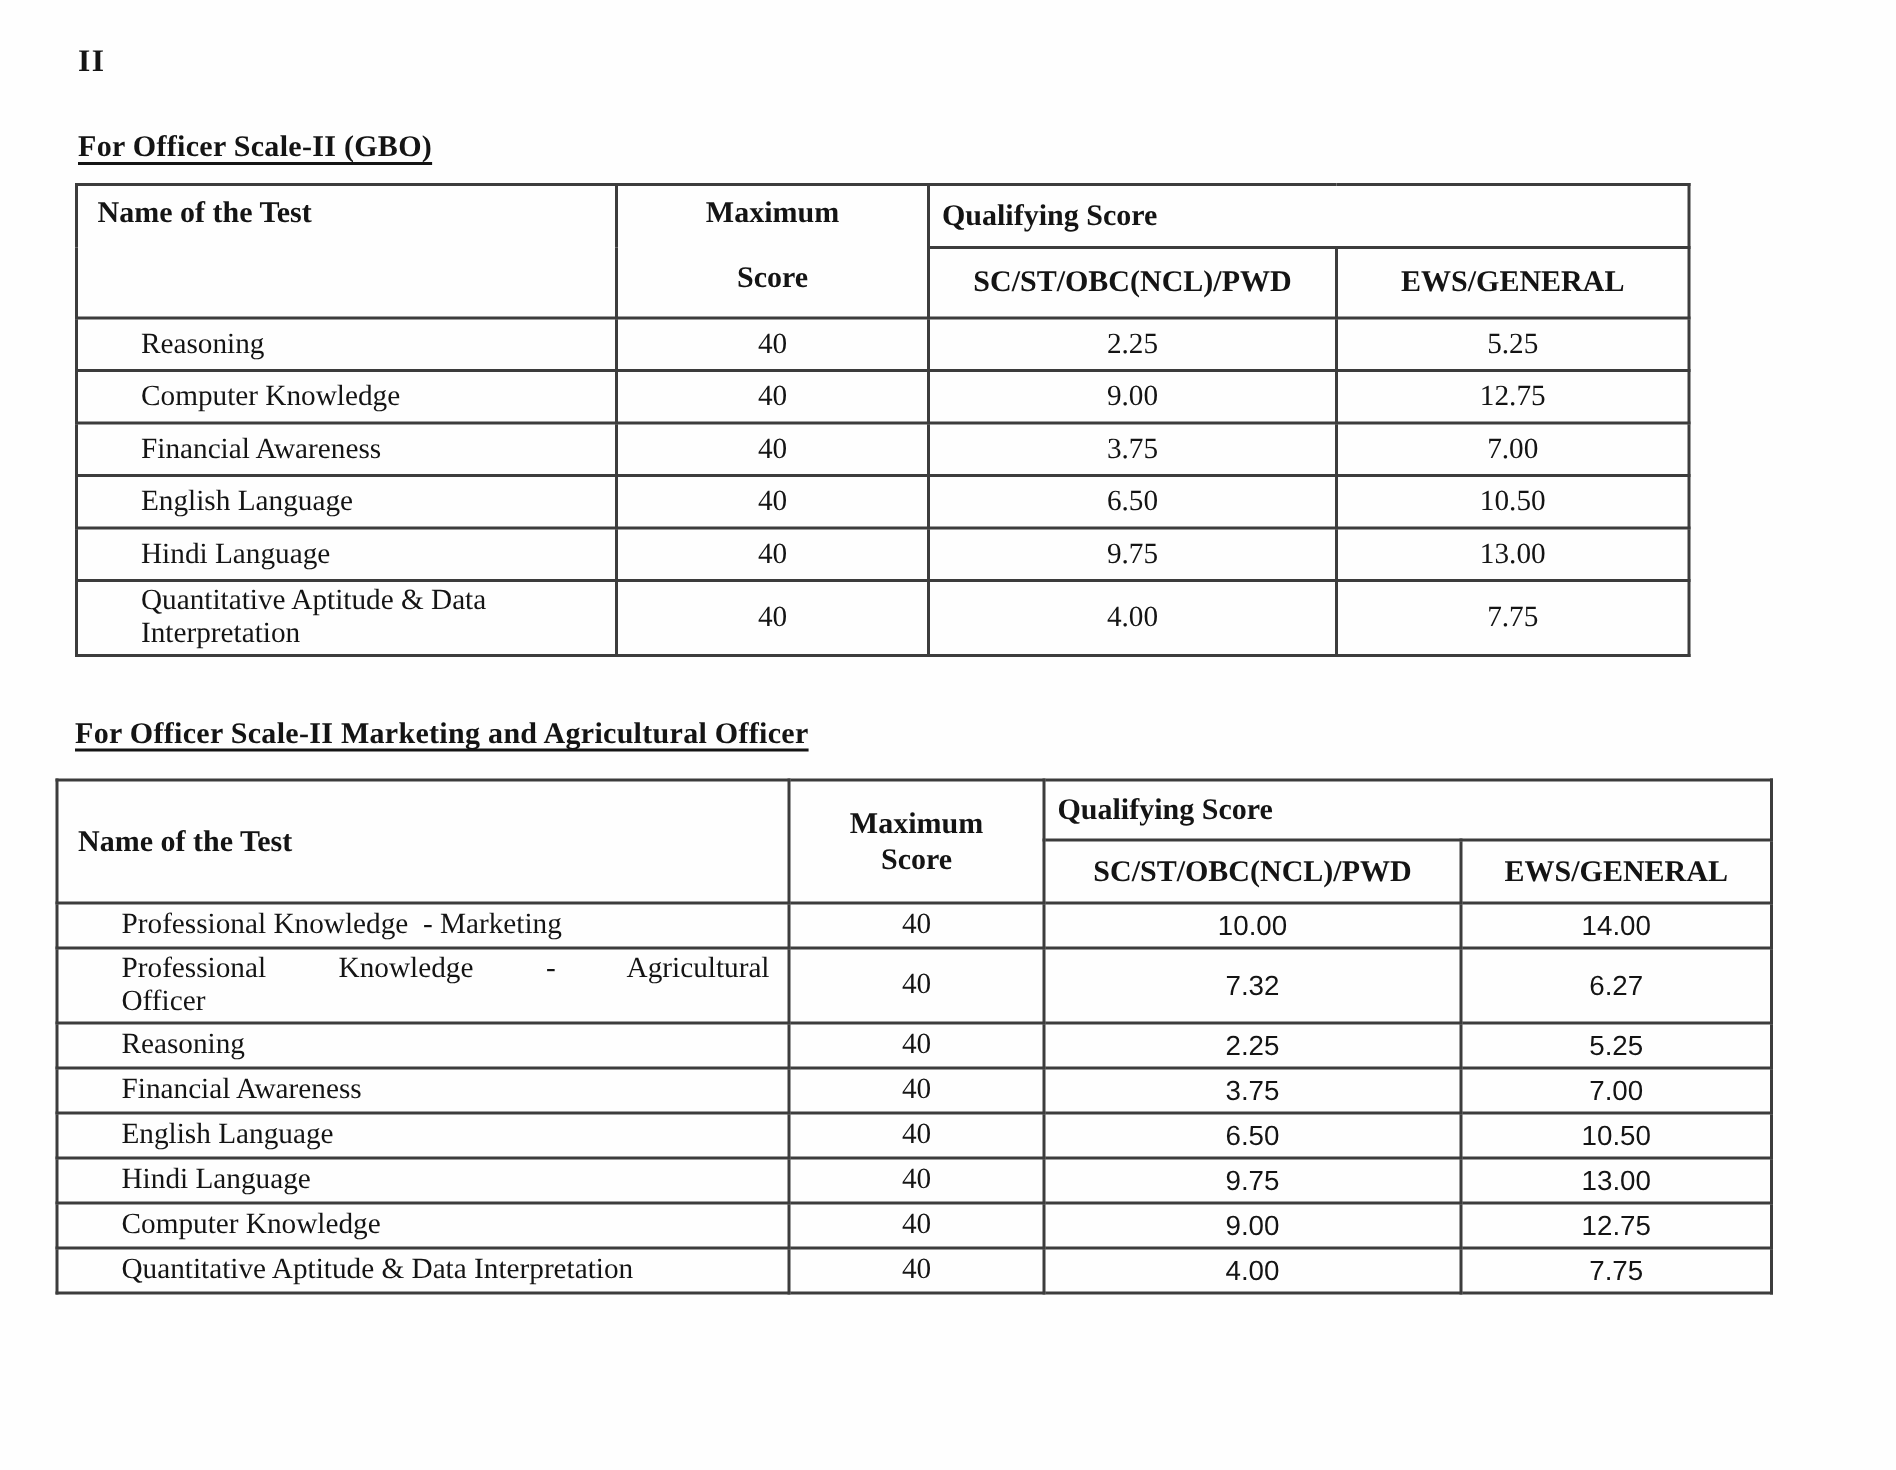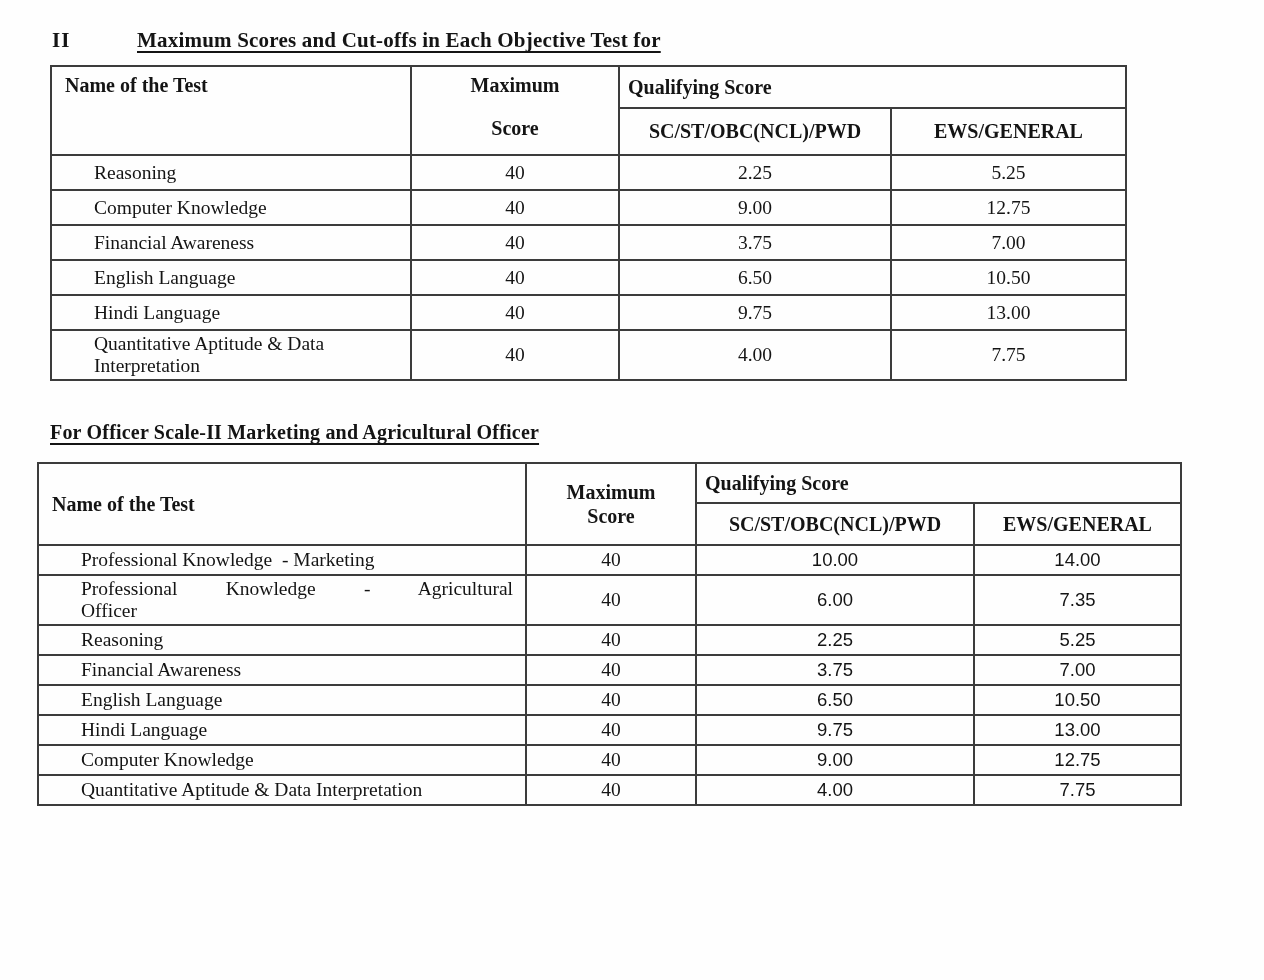--- a/index.html
+++ b/index.html
@@ -13,20 +13,21 @@
   }
   .page { position: relative; width: 1264px; height: 980px; }
 
   
   .section-head {
     display: flex;
     align-items: baseline;
     margin: 28px 0 0 52px;
     font-size: 21px;
     font-weight: bold;
+    justify-content: space-between;
   }
   .sec-num { width: 85px; letter-spacing: 1px; }
   .sec-title, .tbl-title {
     text-decoration: underline;
     text-decoration-thickness: 2px;
     text-underline-offset: 4px;
     letter-spacing: 0.2px;
   }
   .tbl-title {
     margin: 0 0 0 52px;
@@ -85,23 +86,23 @@
     font-size: 19.5px;
   }
 </style>
 </head>
 <body>
 
 <div class="page">
 
   <div class="section-head">
     <span class="sec-num">II</span>
-    <span class="sec-title">Maximum Scores and Cut-offs in Each Objective Test for</span>
   </div>
 
+  <h2 class="tbl-title t1-title">For Officer Scale-II (GBO)</h2>
 
   <table class="tbl table1">
     <colgroup>
       <col style="width:360px">
         <col style="width:208px">
         <col style="width:272px">
         <col style="width:235px">
     </colgroup>
     <thead>
       <tr class="hrow1">
@@ -183,22 +184,22 @@
     <tbody>
         <tr>
           <td class="c-name">Professional Knowledge  - Marketing</td>
           <td class="c-num c-max">40</td>
           <td class="c-num ">10.00</td>
           <td class="c-num ">14.00</td>
         </tr>
         <tr>
           <td class="c-name"><span class="jline">Professional Knowledge - Agricultural</span><span class="nline">Officer</span></td>
           <td class="c-num c-max">40</td>
-          <td class="c-num ">6.00</td>
-          <td class="c-num ">7.35</td>
+          <td class="c-num ">7.32</td>
+          <td class="c-num ">6.27</td>
         </tr>
         <tr>
           <td class="c-name">Reasoning</td>
           <td class="c-num c-max">40</td>
           <td class="c-num ">2.25</td>
           <td class="c-num ">5.25</td>
         </tr>
         <tr>
           <td class="c-name">Financial Awareness</td>
           <td class="c-num c-max">40</td>

